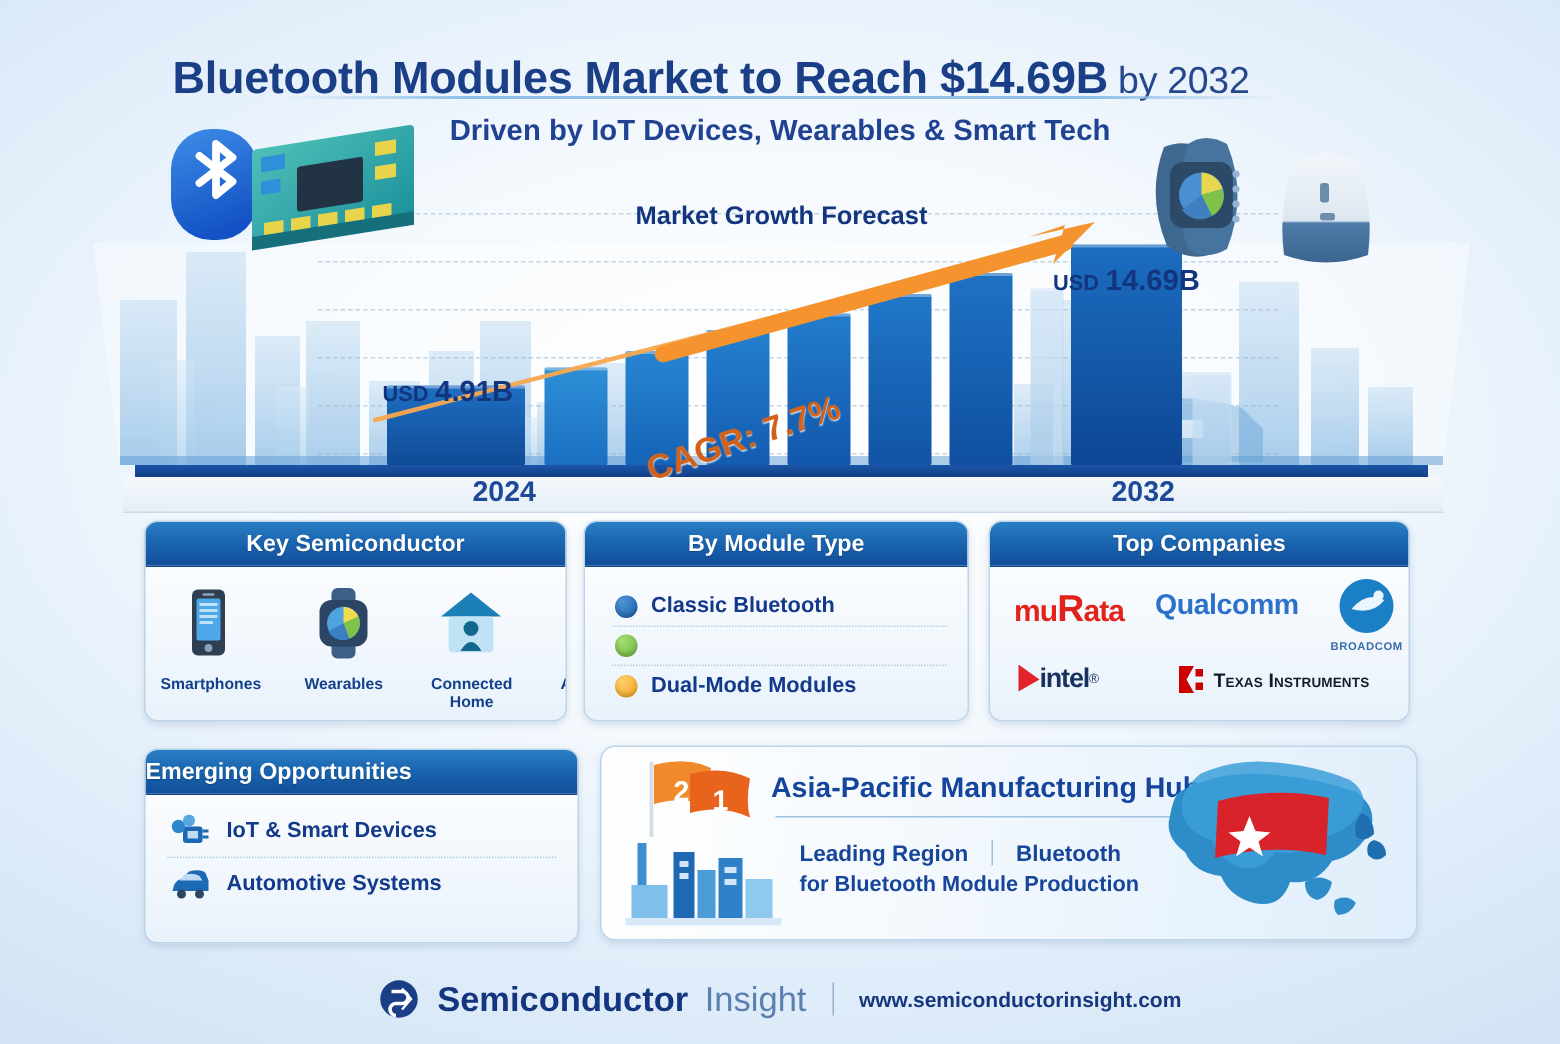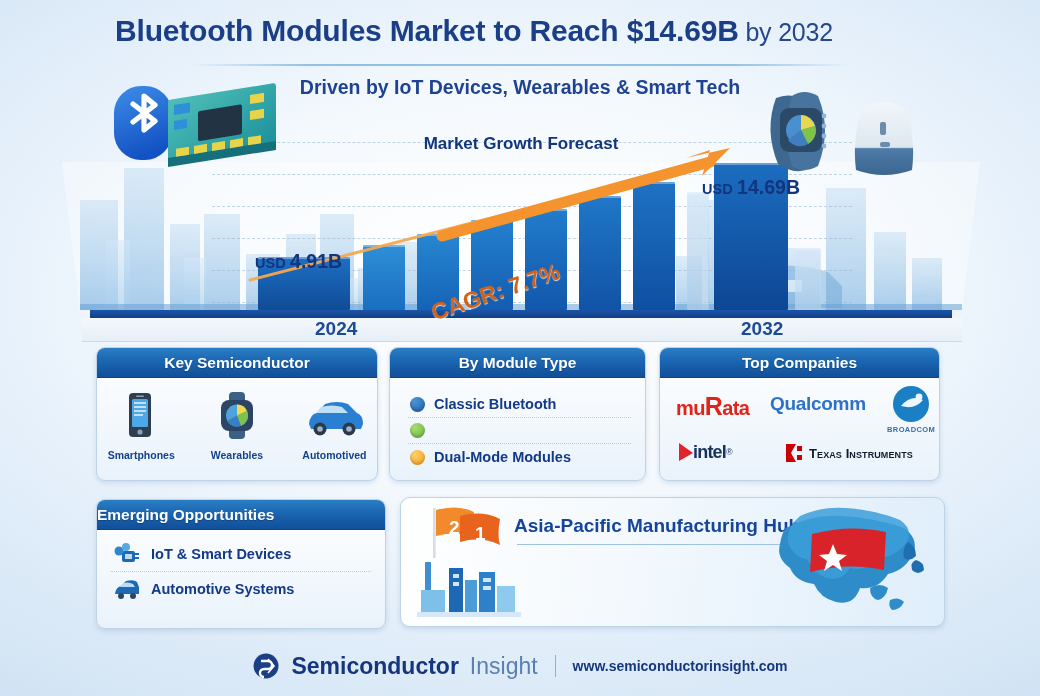--- a/index.html
+++ b/index.html
@@ -12,21 +12,21 @@
   #canvas {
     position: relative;
     width: 1040px; height: 696px;
     background:
       radial-gradient(ellipse 900px 520px at 50% 42%, #ffffff 0%, #f4f9fd 38%, #e2eefa 66%, #cfe2f3 100%),
       linear-gradient(160deg, #c9dcef 0%, #eaf3fb 40%, #dbe9f7 100%);
     overflow: hidden;
   }
   
   #title {
-    position: absolute; top: 14px; left: 0; width: 948px;
+    position: absolute; top: 36px; left: 0; width: 948px;
     text-align: center;
     font-size: 29.5px; font-weight: bold;
     color: #1b3f87; letter-spacing: -0.2px;
     white-space: nowrap;
   }
   #title .big { font-size: 30px; }
   #title .thin { font-weight: normal; font-size: 25px; color: #25478c; }
   #title-rule {
     position: absolute; top: 64px; left: 190px; width: 660px; height: 2px;
     background: linear-gradient(90deg, rgba(140,190,230,0), #8fc0e8 18%, #8fc0e8 82%, rgba(140,190,230,0));
@@ -364,20 +364,29 @@
             <rect x="14" y="36" width="16" height="12" rx="4" fill="#3c5f86"></rect>
             <rect x="6" y="9" width="32" height="31" rx="8" fill="#2c4565"></rect>
             <circle cx="22" cy="24.5" r="11" fill="#4fa3dd"></circle>
             <path d="M22 24.5 L22 13.5 A11 11 0 0 1 32 20 Z" fill="#eedc4e"></path>
             <path d="M22 24.5 L32 20 A11 11 0 0 1 26 34.8 Z" fill="#7ec24a"></path>
             <path d="M22 24.5 L26 34.8 A11 11 0 0 1 12 30 Z" fill="#3a7fc4"></path>
           </svg>
           <div class="icon-cap">Wearables</div>
         </div>
 
+        <div class="icon-cell">
+          <svg width="44" height="50" viewBox="0 0 44 50">
+            <path d="M22 4 L42 20 L2 20 Z" fill="#1d7fb8"></path>
+            <rect x="7" y="20" width="30" height="24" rx="3" fill="#bfe3f5"></rect>
+            <circle cx="22" cy="28" r="5" fill="#11688f"></circle>
+            <path d="M15 43 q7 -12 14 0 z" fill="#11688f"></path>
+          </svg>
+          <div class="icon-cap"><span>Connected</span><br><span>Home</span></div>
+        </div>
 
         <div class="icon-cell">
           <svg width="60" height="50" viewBox="0 0 60 50">
             <path d="M5 33 q1 -10 8 -11 l8 -9 q12 -4 23 0 l9 9 q6 2 6 11 l-2 5 h-50 z" fill="#2a7fd0"></path>
             <path d="M17 16 q11 -3 21 0 l6 6 h-32 z" fill="#bfe0f5"></path>
             <circle cx="16" cy="38" r="6.5" fill="#2b3a4b"></circle>
               <circle cx="16" cy="38" r="2.8" fill="#9db4c8"></circle>
             <circle cx="45" cy="38" r="6.5" fill="#2b3a4b"></circle>
               <circle cx="45" cy="38" r="2.8" fill="#9db4c8"></circle>
           </svg>
@@ -499,20 +508,28 @@
       <rect x="84" y="36" width="18" height="26" fill="#8ec9ee"></rect>
       <rect x="40" y="24" width="6" height="4" fill="#cfe7f8"></rect>
         <rect x="40" y="32" width="6" height="4" fill="#cfe7f8"></rect>
       <rect x="70" y="28" width="8" height="4" fill="#cfe7f8"></rect>
         <rect x="70" y="36" width="8" height="4" fill="#cfe7f8"></rect>
       <rect x="4" y="62" width="104" height="5" fill="#d7e9f8"></rect>
     </svg>
 
     <div id="apac-title">Asia-Pacific Manufacturing Hub</div>
     <div id="apac-rule"></div>
+    <div id="apac-sub">
+      <div>
+        <span class="sub-line1">Leading Region</span>
+        <span class="sub-sep"></span>
+        <span class="sub-line1">Bluetooth</span>
+      </div>
+      <div class="sub-line2">for Bluetooth Module Production</div>
+    </div>
 
     <svg style="position:absolute; right:4px; top:4px;" width="200" height="124" viewBox="0 0 200 124">
       <path d="M46 26 q26 -14 56 -12 q34 2 62 12 q14 10 10 24 q-8 18 -26 22 q-10 16 -28 14 q-6 18 -24 14 q-16 -4 -22 -18 q-18 -2 -24 -16 q-14 -10 -10 -24 q2 -12 6 -16 z" fill="#2e8cc8"></path>
       <path d="M60 14 q22 -10 46 -8 q30 2 54 12 q12 8 8 20 q-10 16 -28 18 q-12 14 -30 10 q-8 14 -24 10 q-14 -6 -18 -18 q-16 -4 -20 -18 q-2 -14 12 -26 z" fill="#3c9fd8" opacity=".85"></path>
       <path d="M130 86 q10 -6 18 0 q-2 10 -10 12 q-8 -2 -8 -12 z" fill="#2e8cc8"></path>
       <path d="M150 98 q8 -4 14 2 q-4 8 -12 8 q-4 -4 -2 -10 z" fill="#2e8cc8"></path>
       <path d="M168 40 q8 4 8 14 q-6 6 -12 2 q-2 -10 4 -16 z" fill="#1f6fb0"></path>
       <path d="M176 58 q8 2 8 10 q-6 6 -12 0 q-2 -8 4 -10 z" fill="#1f6fb0"></path>
       <g>
         <path d="M72 32 q38 -10 74 -2 l-2 38 q-36 -8 -74 2 z" fill="#d8232a"></path>

